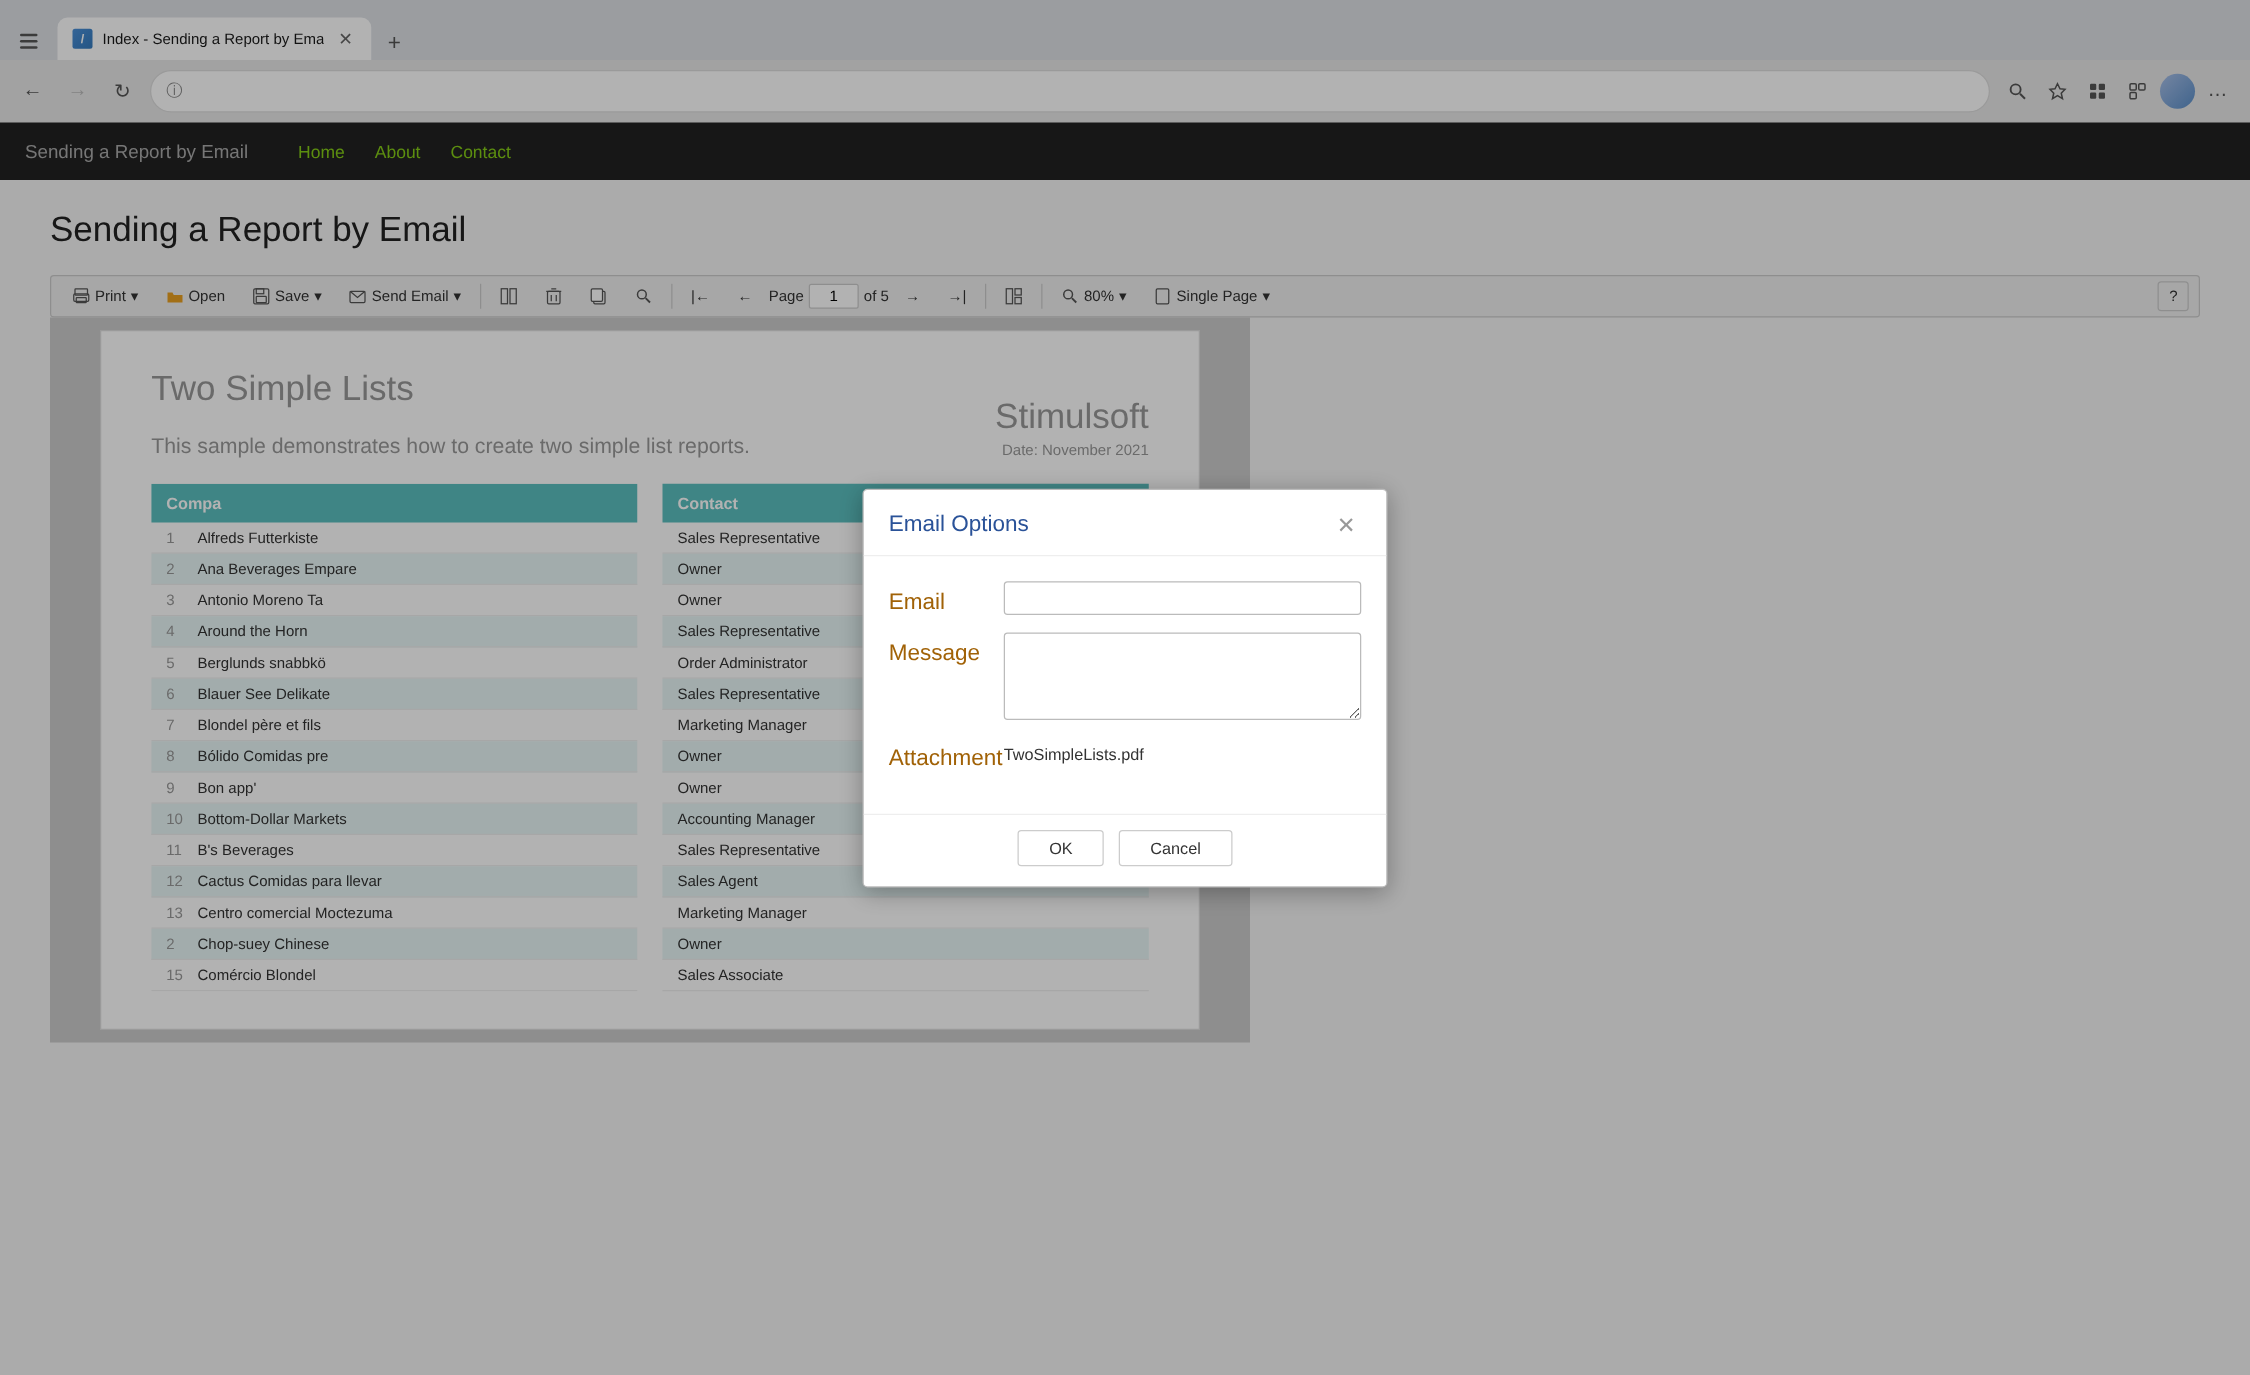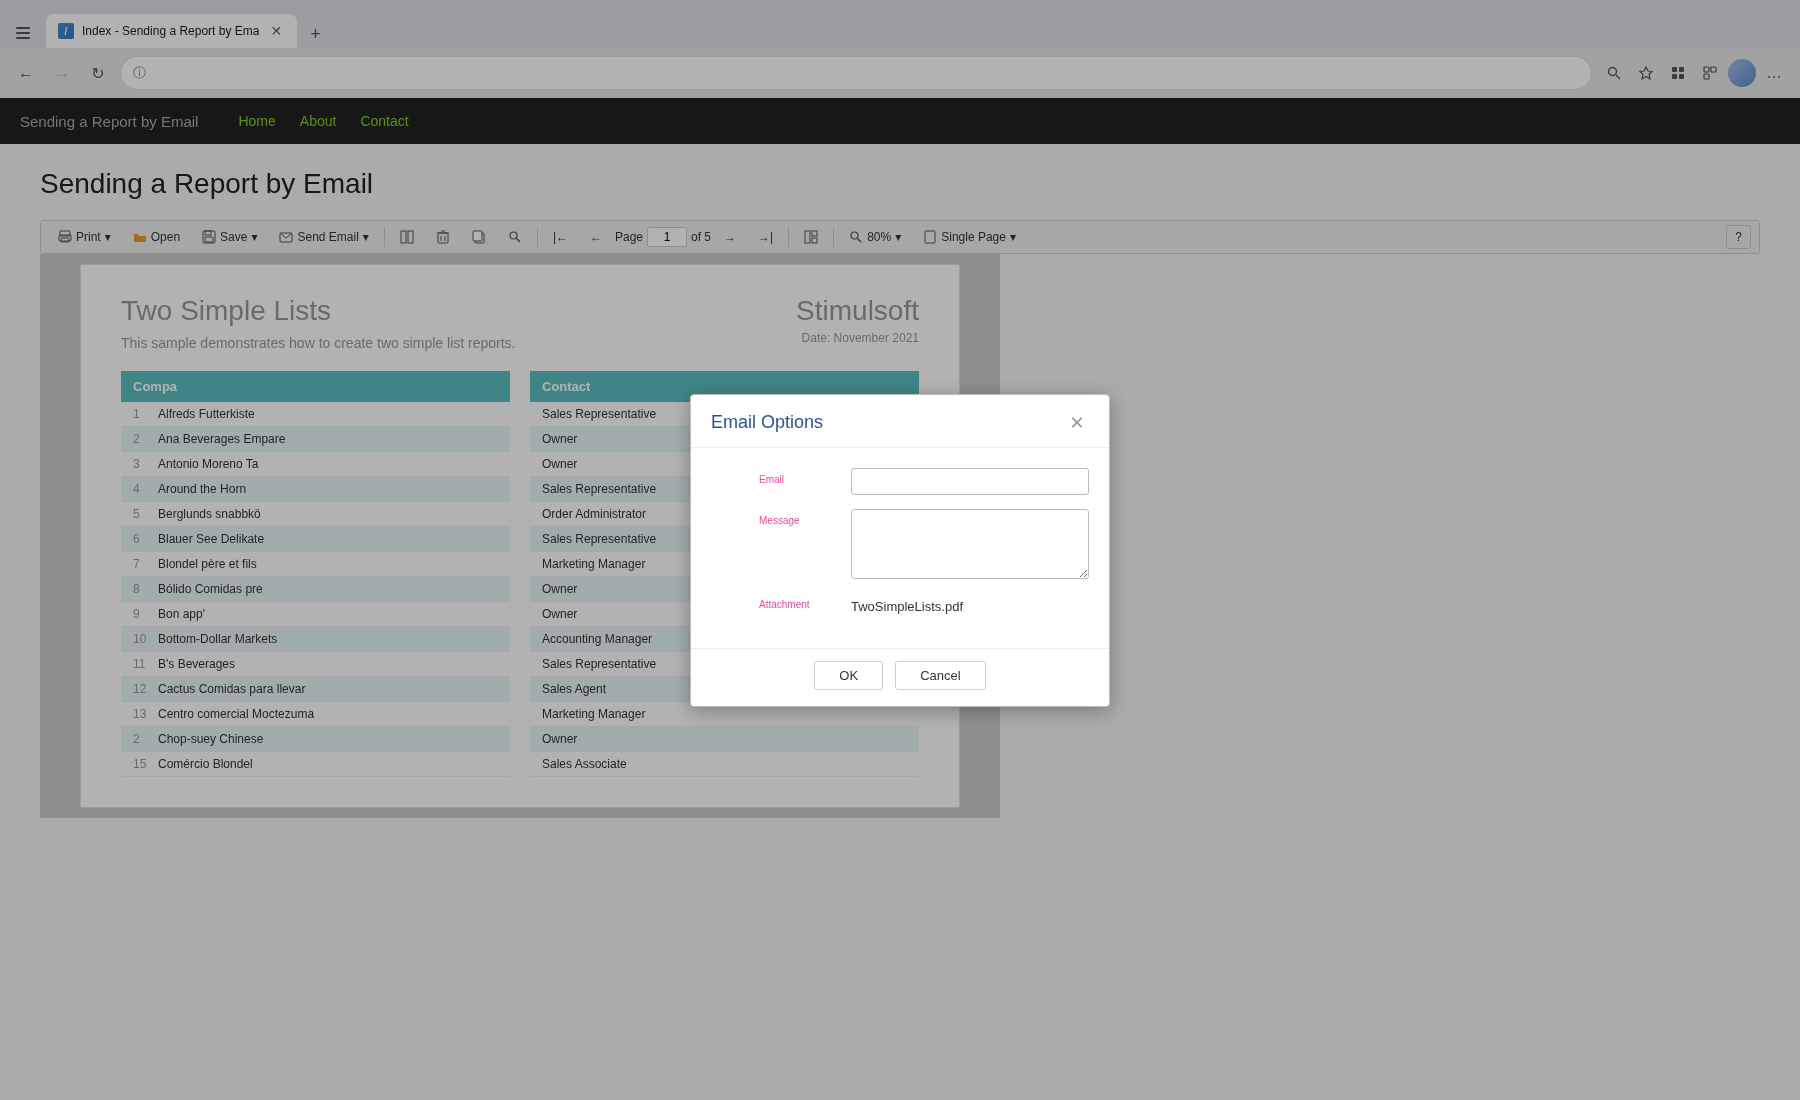--- a/index.html
+++ b/index.html
@@ -37,41 +37,41 @@
 
     
     .report-toolbar { display: flex; align-items: center; gap: 4px; background: #f0f0f0; border: 1px solid #ccc; padding: 4px 8px; border-radius: 3px; margin-bottom: 0; flex-wrap: wrap; }
     .toolbar-btn { display: flex; align-items: center; gap: 4px; padding: 4px 8px; background: none; border: 1px solid transparent; border-radius: 3px; cursor: pointer; font-size: 12px; color: #333; }
     .toolbar-sep { width: 1px; height: 20px; background: #ccc; margin: 0 2px; }
     .page-input { width: 40px; border: 1px solid #ccc; padding: 2px 4px; text-align: center; font-size: 12px; border-radius: 2px; }
     .zoom-select { display: flex; align-items: center; gap: 4px; padding: 4px 8px; background: none; border: 1px solid transparent; border-radius: 3px; cursor: pointer; font-size: 12px; color: #333; }
 
     
     .report-container { background: white; border: 1px solid #ddd; padding: 30px 40px; margin-top: 0; max-width: 900px; min-height: 500px; position: relative; }
-    .report-header { display: flex; justify-content: space-between; align-items: flex-start; margin-bottom: 20px; }
+    .report-header { display: flex; justify-content: space-between; align-items: flex-end; margin-bottom: 20px; }
     .report-title { font-size: 28px; color: #999; font-weight: 300; }
     .report-brand { font-size: 28px; color: #999; font-weight: 300; text-align: right; }
-    .report-subtitle { font-size: 14px; color: #999; margin-top: 8px; }
+    .report-subtitle { font-size: 17px; color: #999; margin-top: 20px; }
     .report-date { font-size: 12px; color: #999; text-align: right; margin-top: 4px; }
     .table-header { background: #5bbfbf; color: white; padding: 8px 12px; font-size: 13px; font-weight: bold; }
     .table-row { display: flex; align-items: center; padding: 5px 12px; font-size: 12px; color: #333; border-bottom: 1px solid #f0f0f0; }
     .table-row.alt { background: #e8f7f7; }
     .table-row .row-num { width: 25px; color: #999; flex-shrink: 0; }
     .table-row .company { flex: 1; }
     .table-row .contact { flex: 1; }
 
     
     .dialog-overlay { position: fixed; top: 0; left: 0; right: 0; bottom: 0; background: rgba(0,0,0,0.3); display: flex; align-items: center; justify-content: center; z-index: 1000; }
     .dialog { background: white; border: 1px solid #bbb; border-radius: 4px; padding: 0; min-width: 420px; box-shadow: 0 4px 20px rgba(0,0,0,0.3); position: relative; }
     .dialog-header { display: flex; align-items: center; justify-content: space-between; padding: 16px 20px 12px; border-bottom: 1px solid #eee; }
     .dialog-title { font-size: 18px; color: #2a5298; font-weight: normal; }
     .dialog-close { background: none; border: none; font-size: 18px; cursor: pointer; color: #999; width: 24px; height: 24px; display: flex; align-items: center; justify-content: center; border-radius: 50%; }
     .dialog-body { padding: 20px; }
     .form-row { display: flex; align-items: flex-start; margin-bottom: 14px; gap: 12px; }
-    .form-label { width: 80px; font-size: 10px; color: #ec4899; padding-top: 6px; flex-shrink: 0; margin-left: 48px; }
+    .form-label { width: 80px; font-size: 18px; color: #a16207; padding-top: 6px; flex-shrink: 0; }
     .form-input { flex: 1; border: 1px solid #bbb; border-radius: 3px; padding: 5px 8px; font-size: 13px; outline: none; }
     .form-textarea { flex: 1; border: 1px solid #bbb; border-radius: 3px; padding: 5px 8px; font-size: 13px; outline: none; height: 70px; resize: vertical; }
     .attachment-text { font-size: 13px; color: #333; padding-top: 6px; }
     .dialog-footer { display: flex; justify-content: center; gap: 12px; padding: 12px 20px 16px; border-top: 1px solid #eee; }
     .btn-ok { background: white; border: 1px solid #ccc; border-radius: 3px; padding: 6px 24px; font-size: 13px; cursor: pointer; color: #333; }
     .btn-cancel { background: white; border: 1px solid #ccc; border-radius: 3px; padding: 6px 24px; font-size: 13px; cursor: pointer; color: #333; }
   </style>
 </head>
 <body>
 

